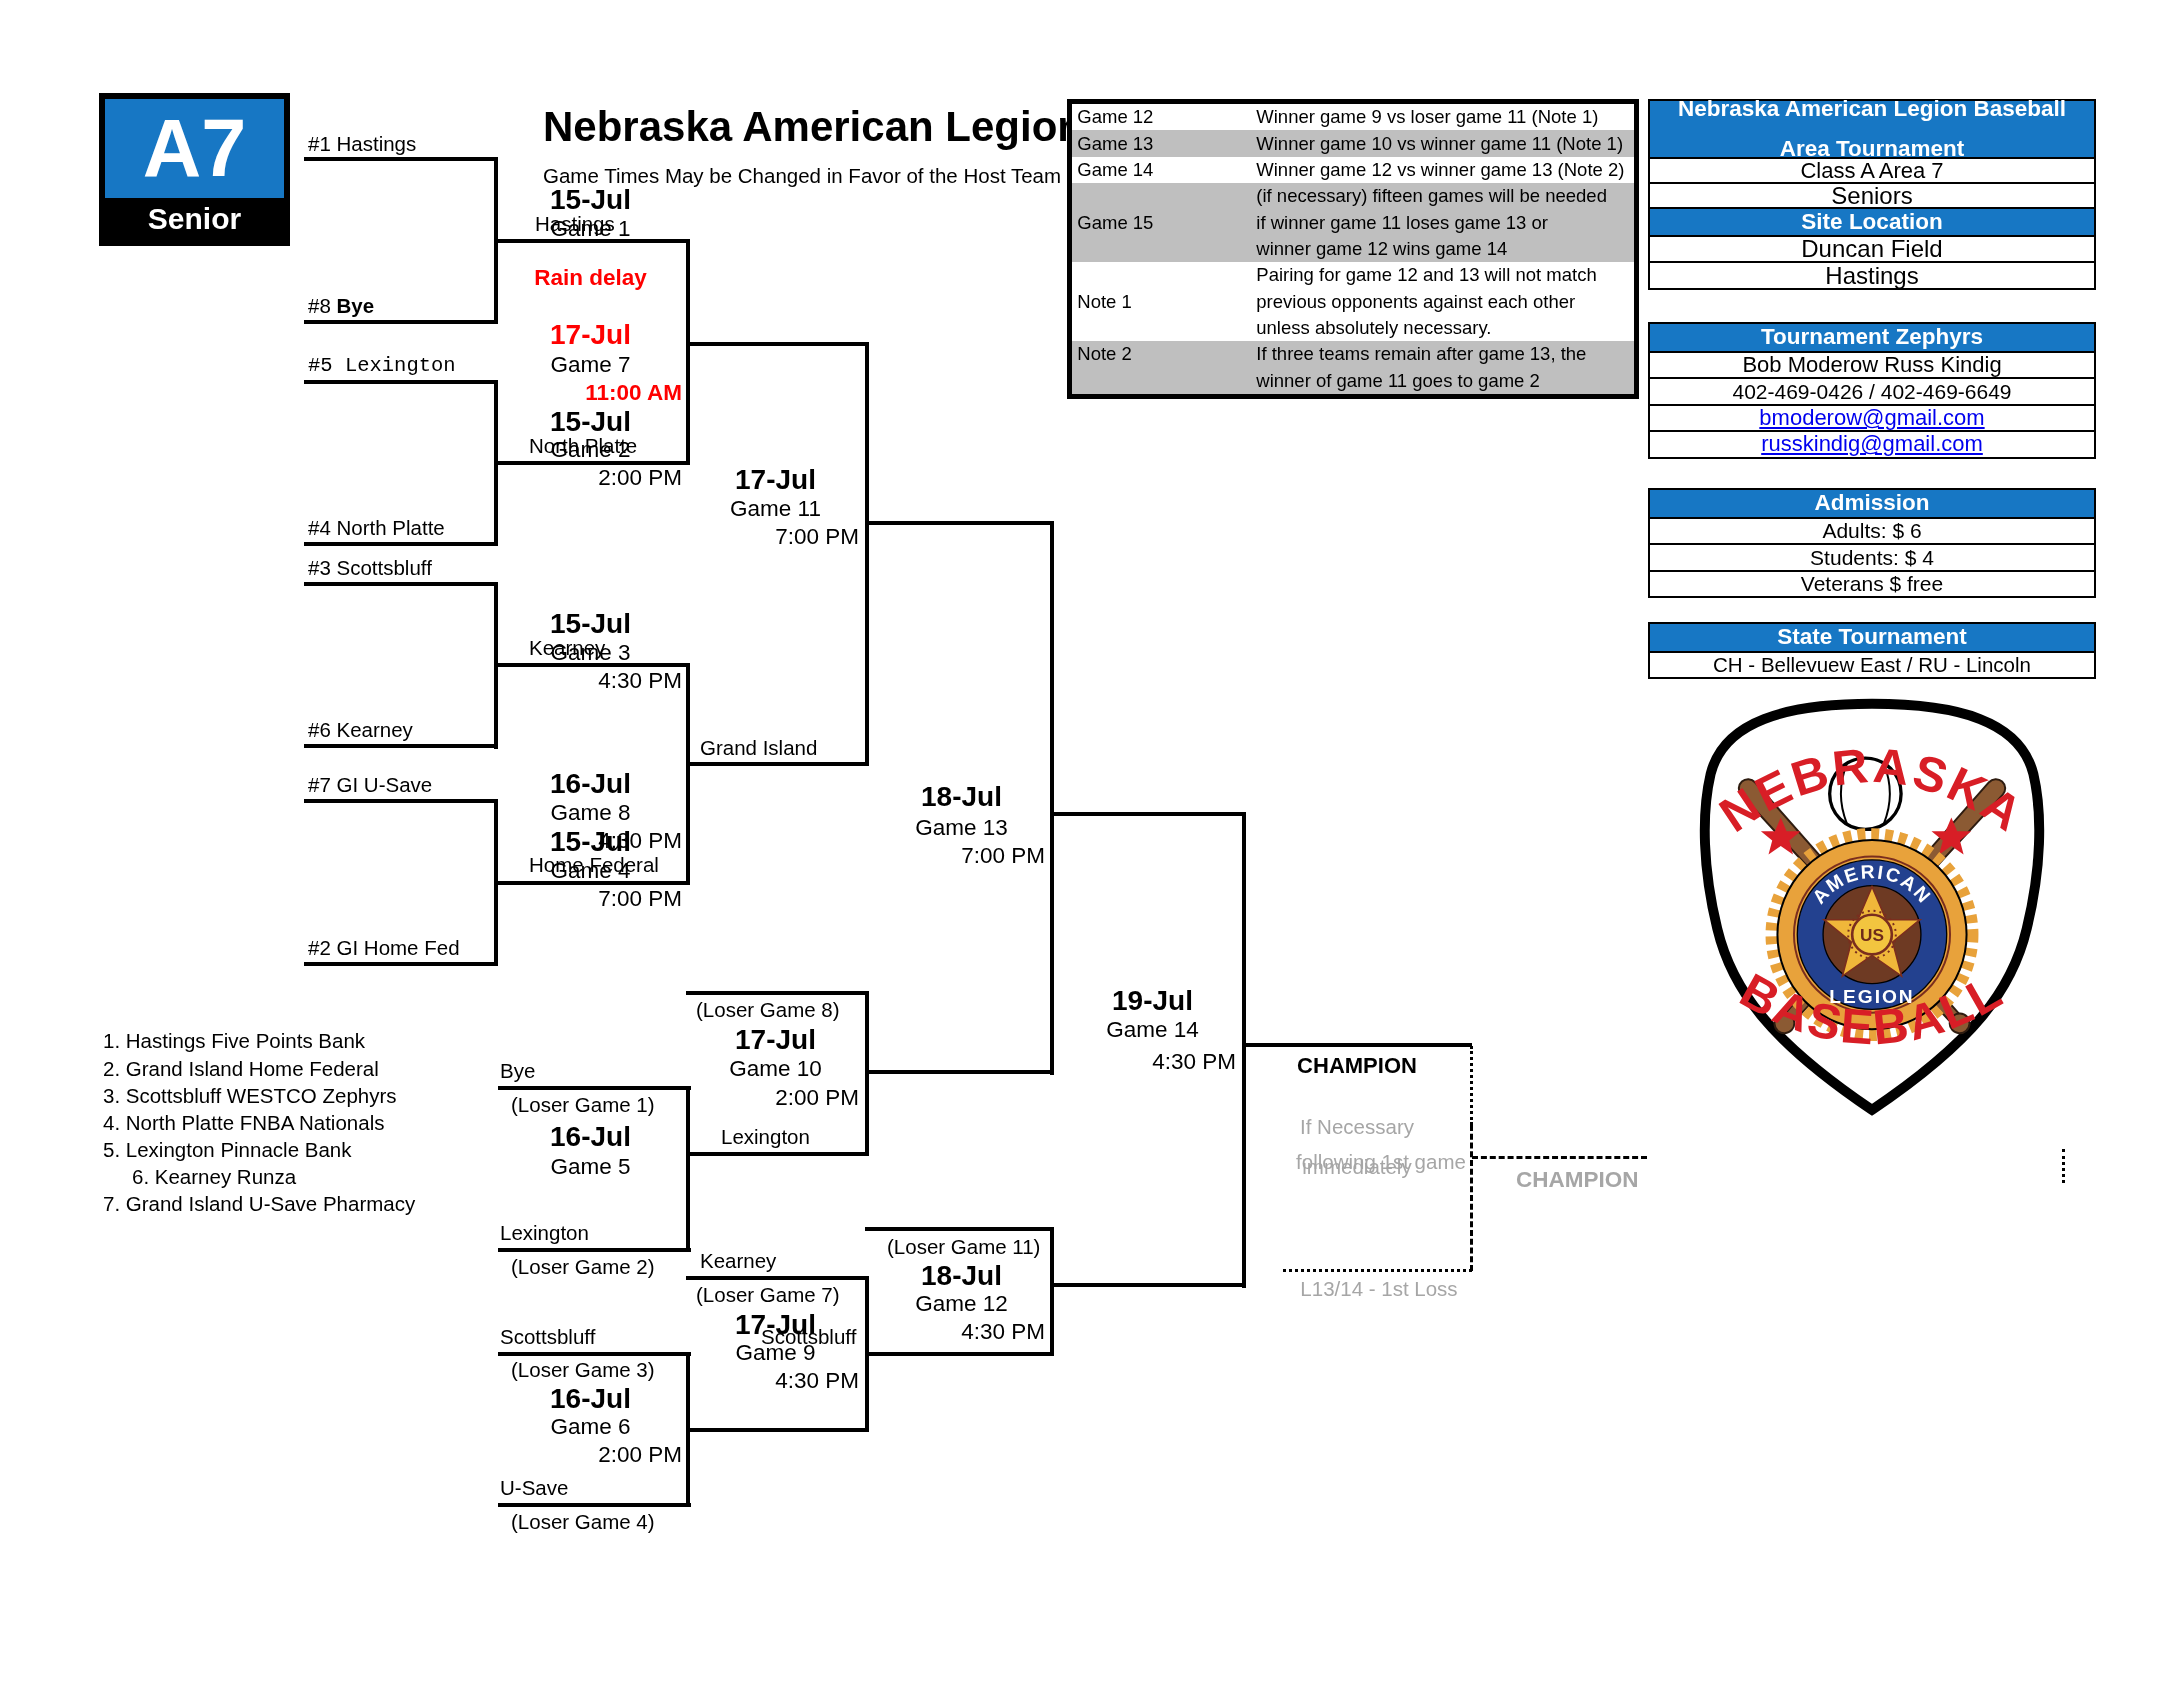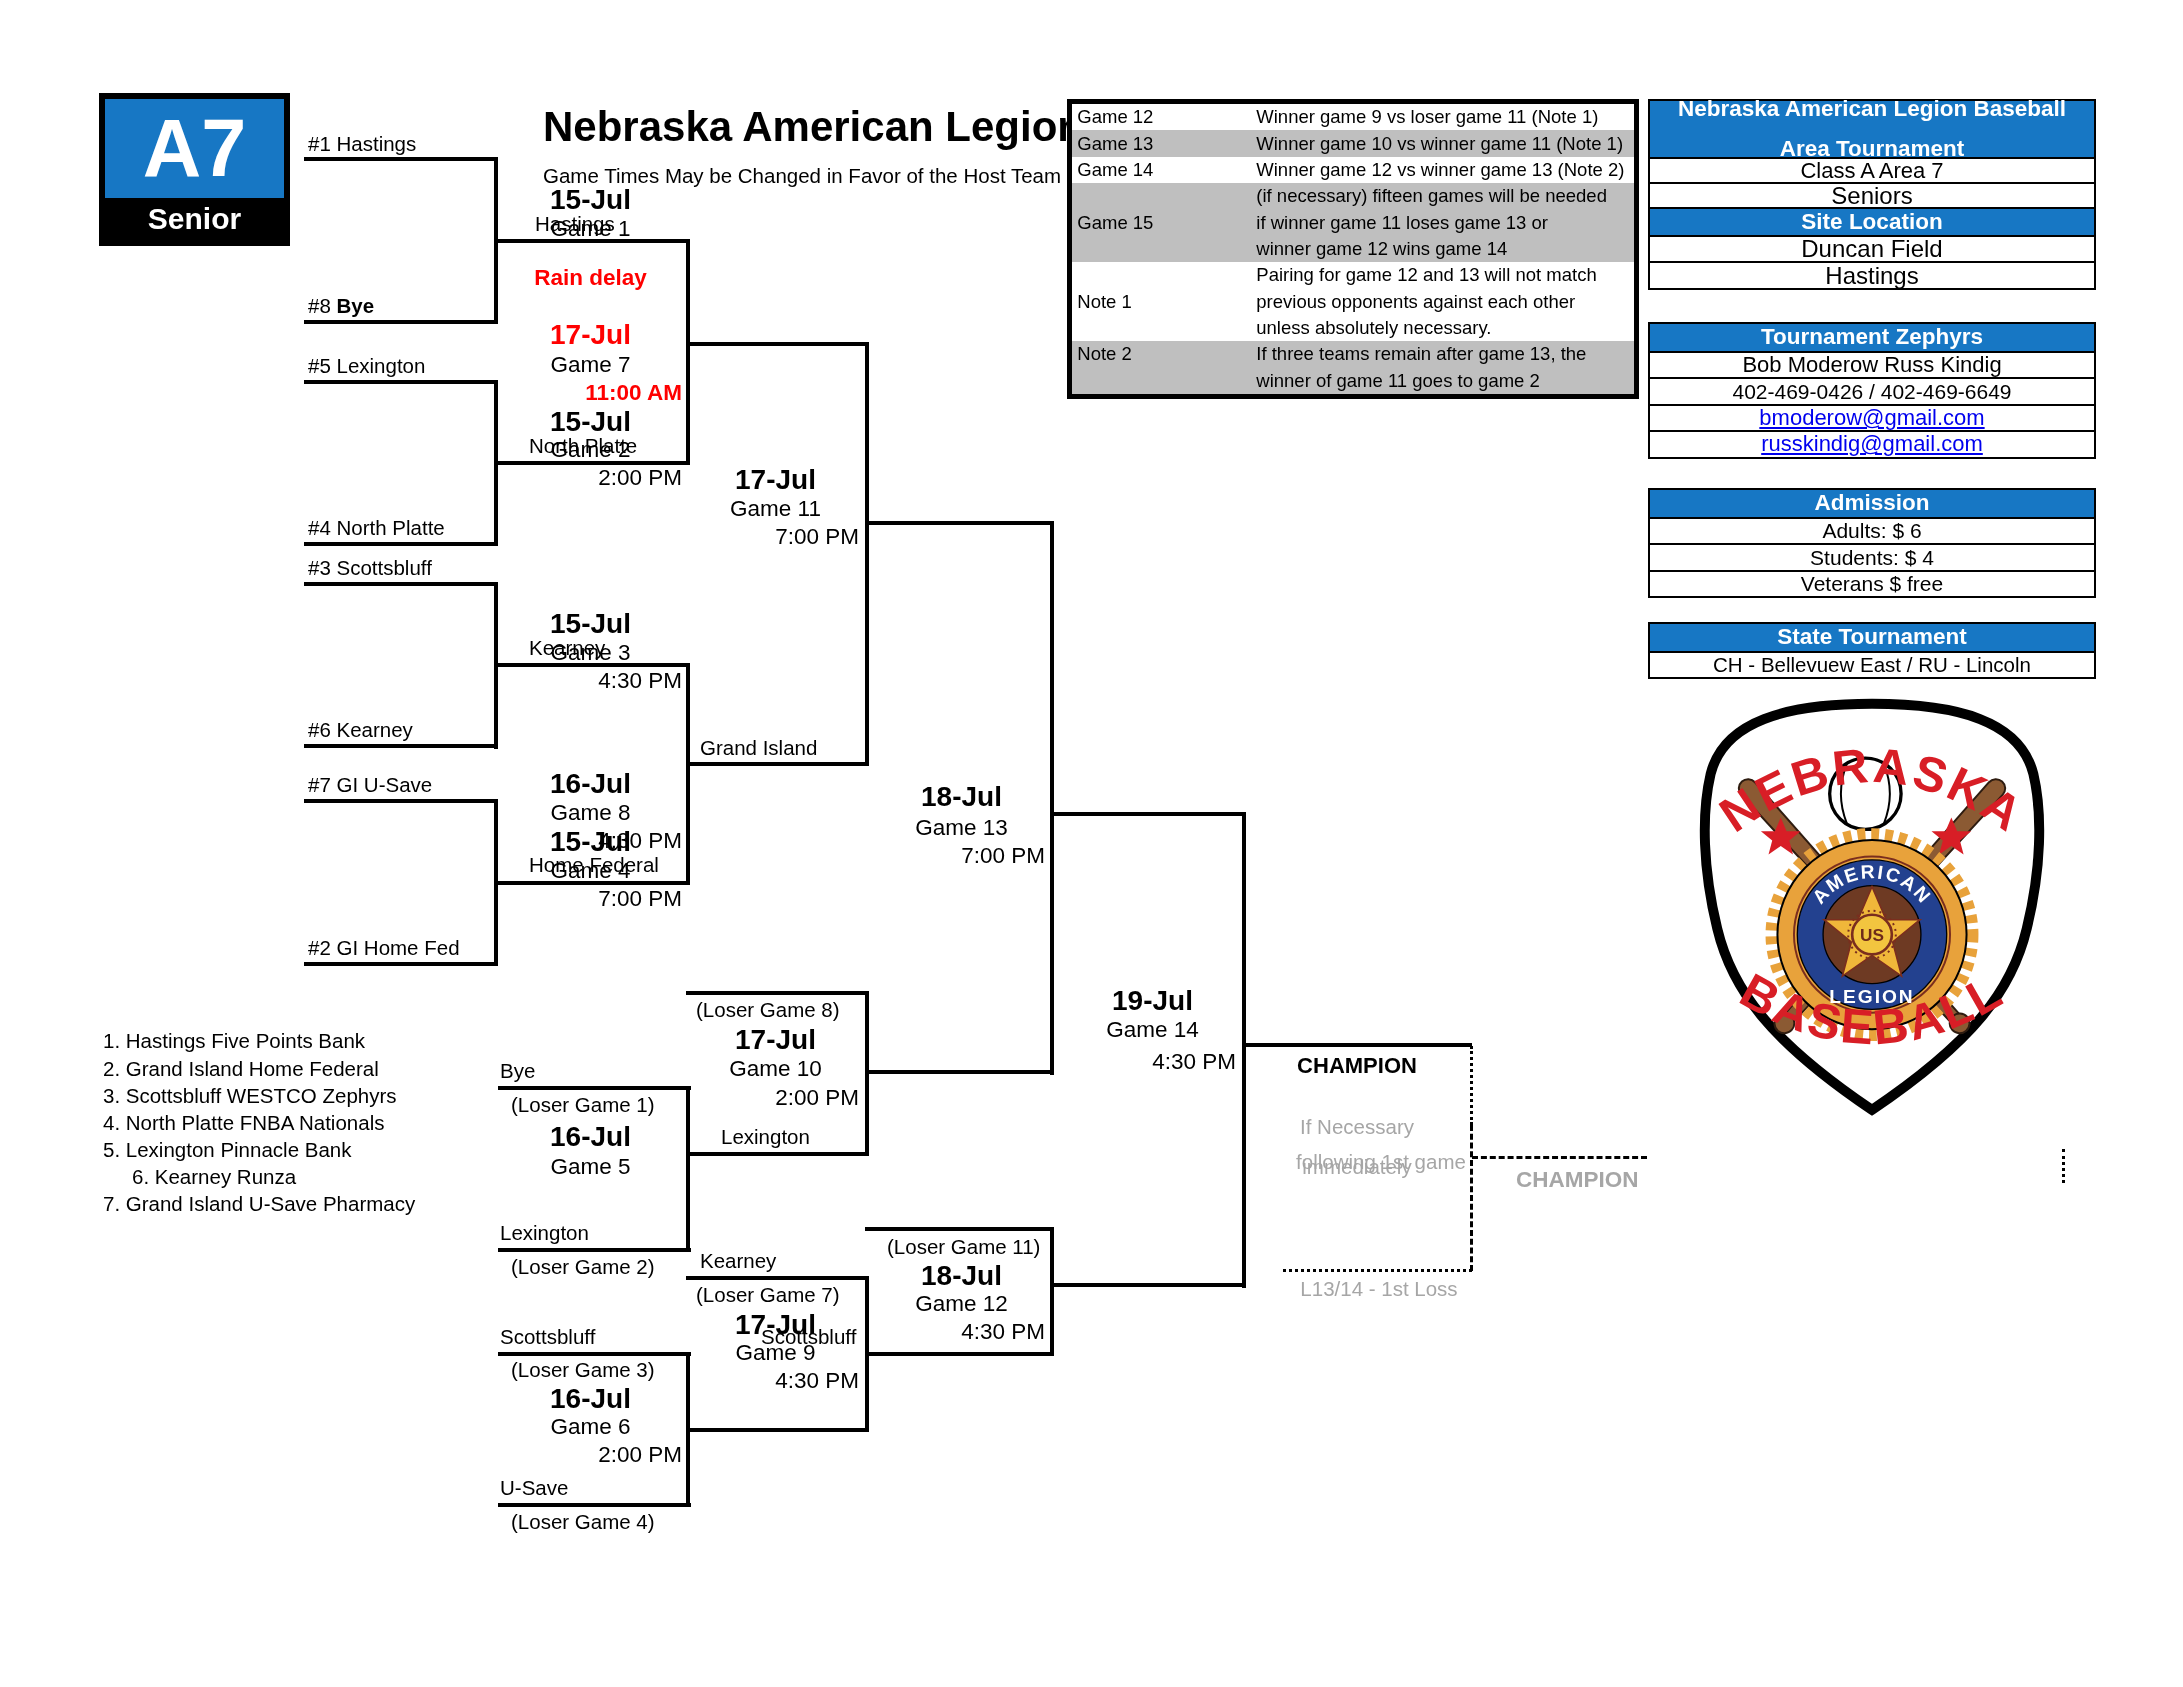--- a/index.html
+++ b/index.html
@@ -203,21 +203,21 @@
   <div class="hl" style="left:1050px;top:1283px;width:196px;"></div>
 
   <div class="dotv" style="left:1470px;top:1046px;height:79px;"></div>
   <div class="dashv" style="left:1470px;top:1125px;height:146px;"></div>
   <div class="doth" style="left:1283px;top:1269px;width:189px;"></div>
   <div class="dashh" style="left:1472px;top:1156px;width:175px;"></div>
   <div class="dotv" style="left:2062px;top:1149px;height:34px;"></div>
 
   <div class="t" style="left:308px;top:132px;">#1 Hastings</div>
   <div class="t" style="left:308px;top:294px;"><span>#8</span> <span class="b">Bye</span></div>
-  <div class="t" style="left:308px;top:354px;">#5 Lexington</div>
+  <div class="t" style="left:308px;top:354px;font-family:Liberation Mono, monospace;">#5 Lexington</div>
   <div class="t" style="left:308px;top:516px;">#4 North Platte</div>
   <div class="t" style="left:308px;top:556px;">#3 Scottsbluff</div>
   <div class="t" style="left:308px;top:718px;">#6 Kearney</div>
   <div class="t" style="left:308px;top:773px;">#7 GI U-Save</div>
   <div class="t" style="left:308px;top:936px;">#2 GI Home Fed</div>
 
   <div class="t date c" style="left:498px;top:184px;width:185px;">15-Jul</div>
   <div class="t gname c" style="left:498px;top:216px;width:185px;">Game 1</div>
   <div class="t date c" style="left:498px;top:406px;width:185px;">15-Jul</div>
   <div class="t gname c" style="left:498px;top:437px;width:185px;">Game 2</div>

